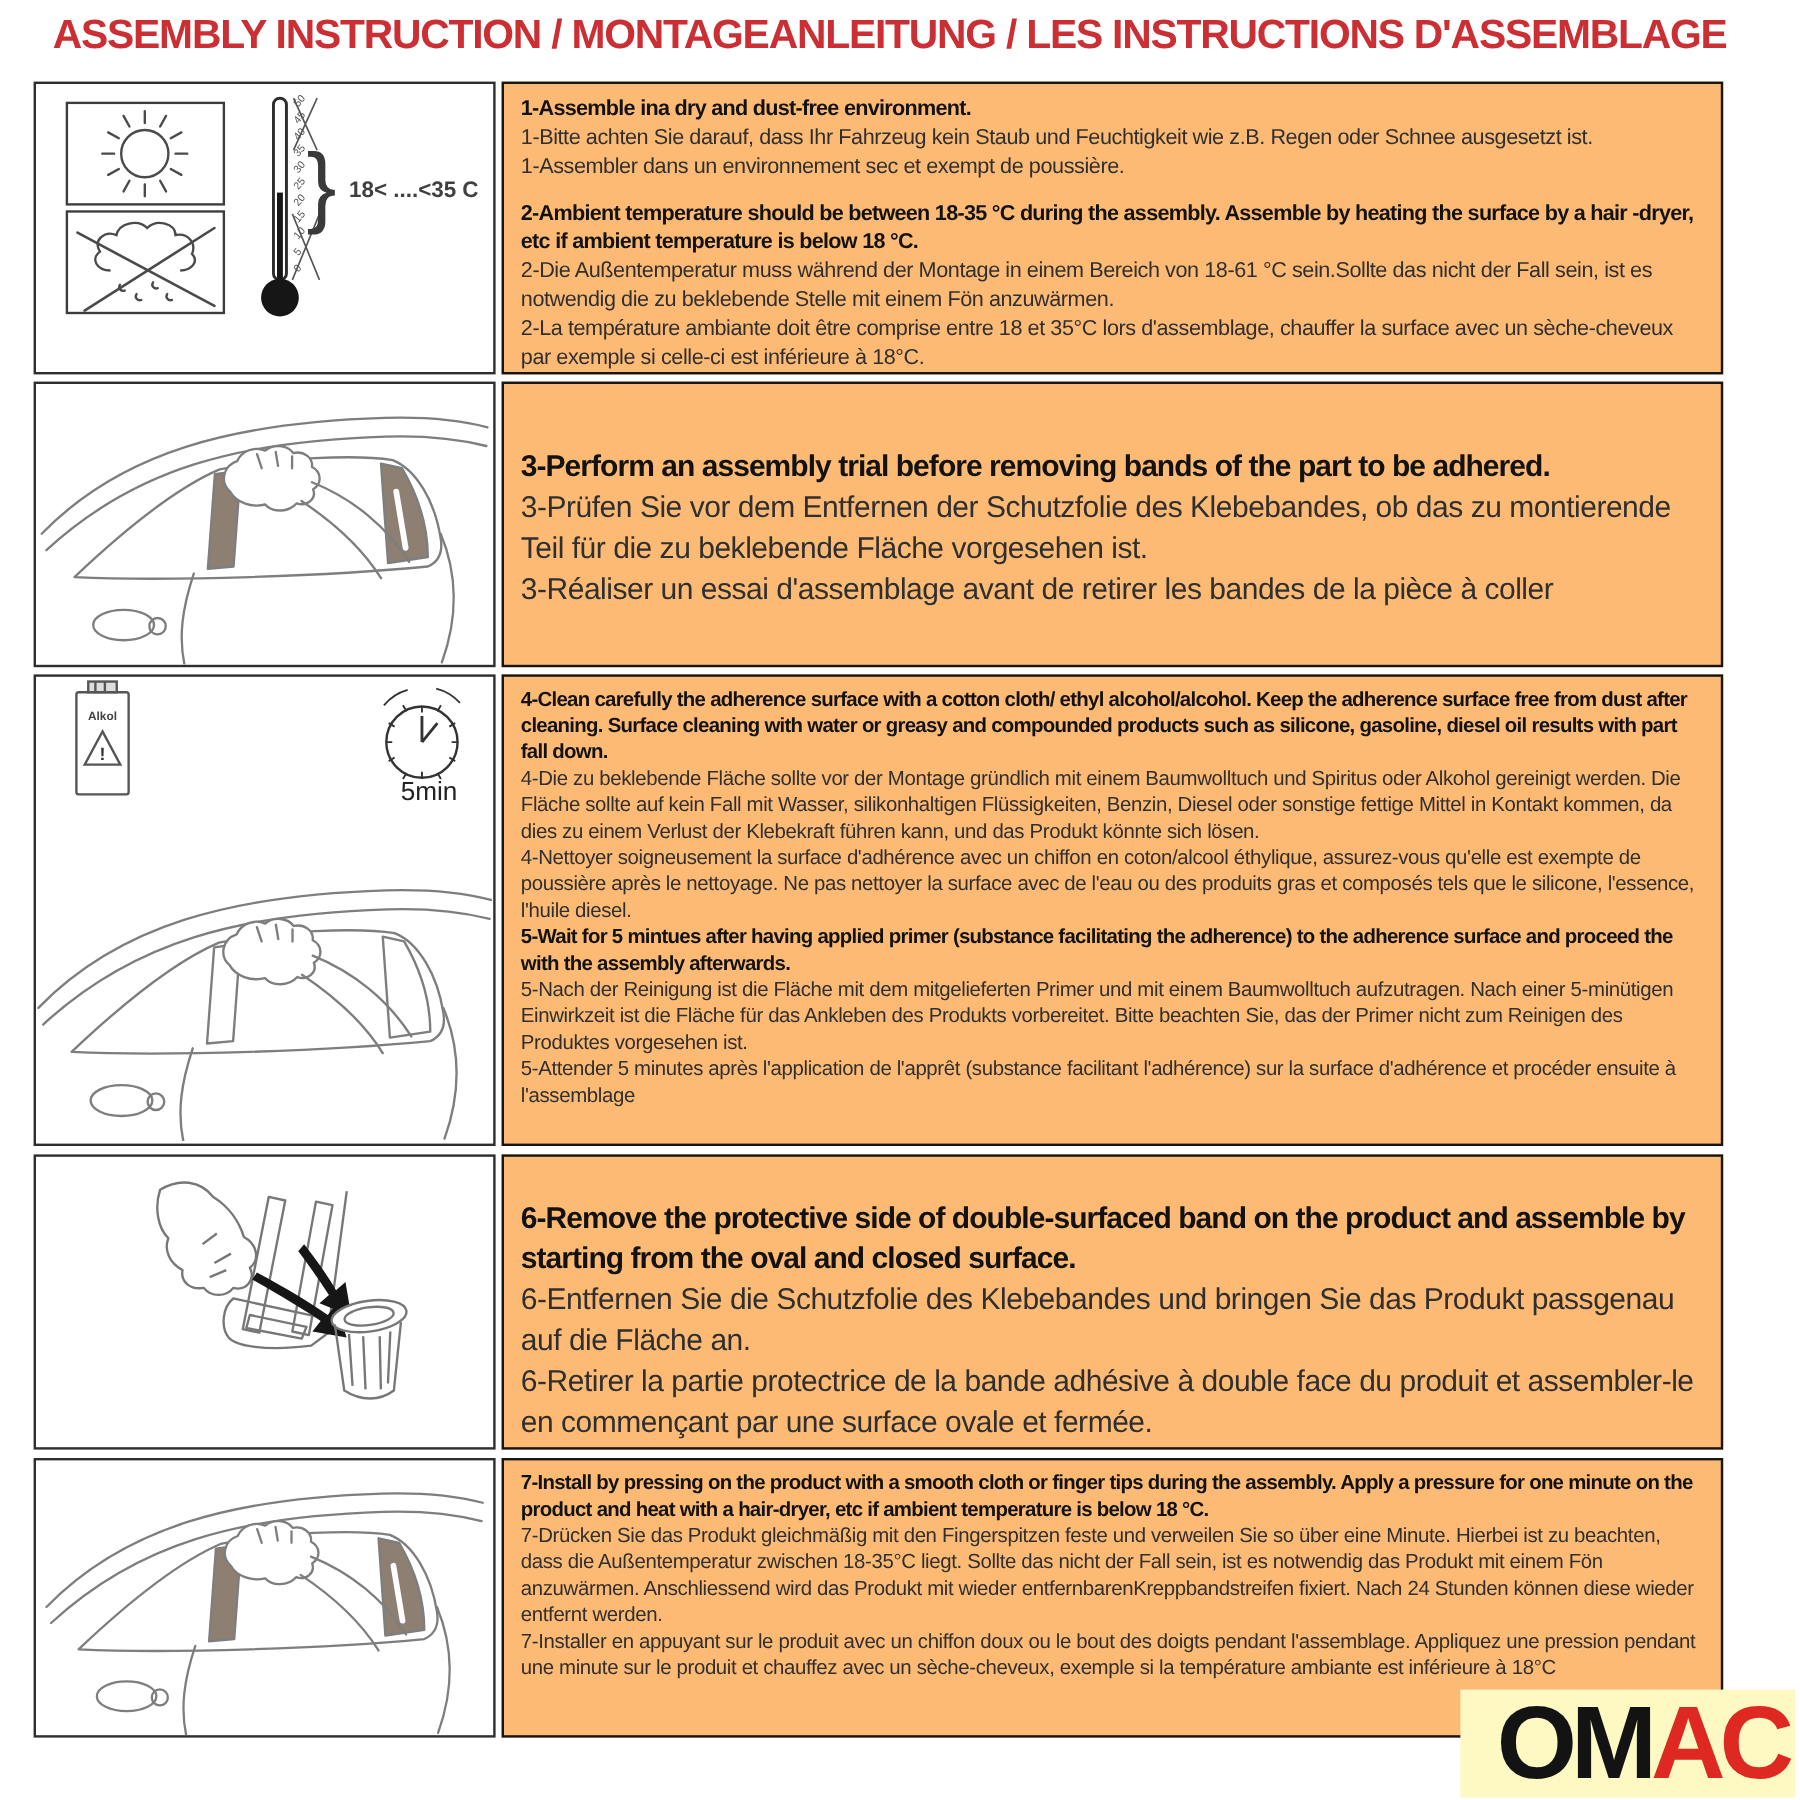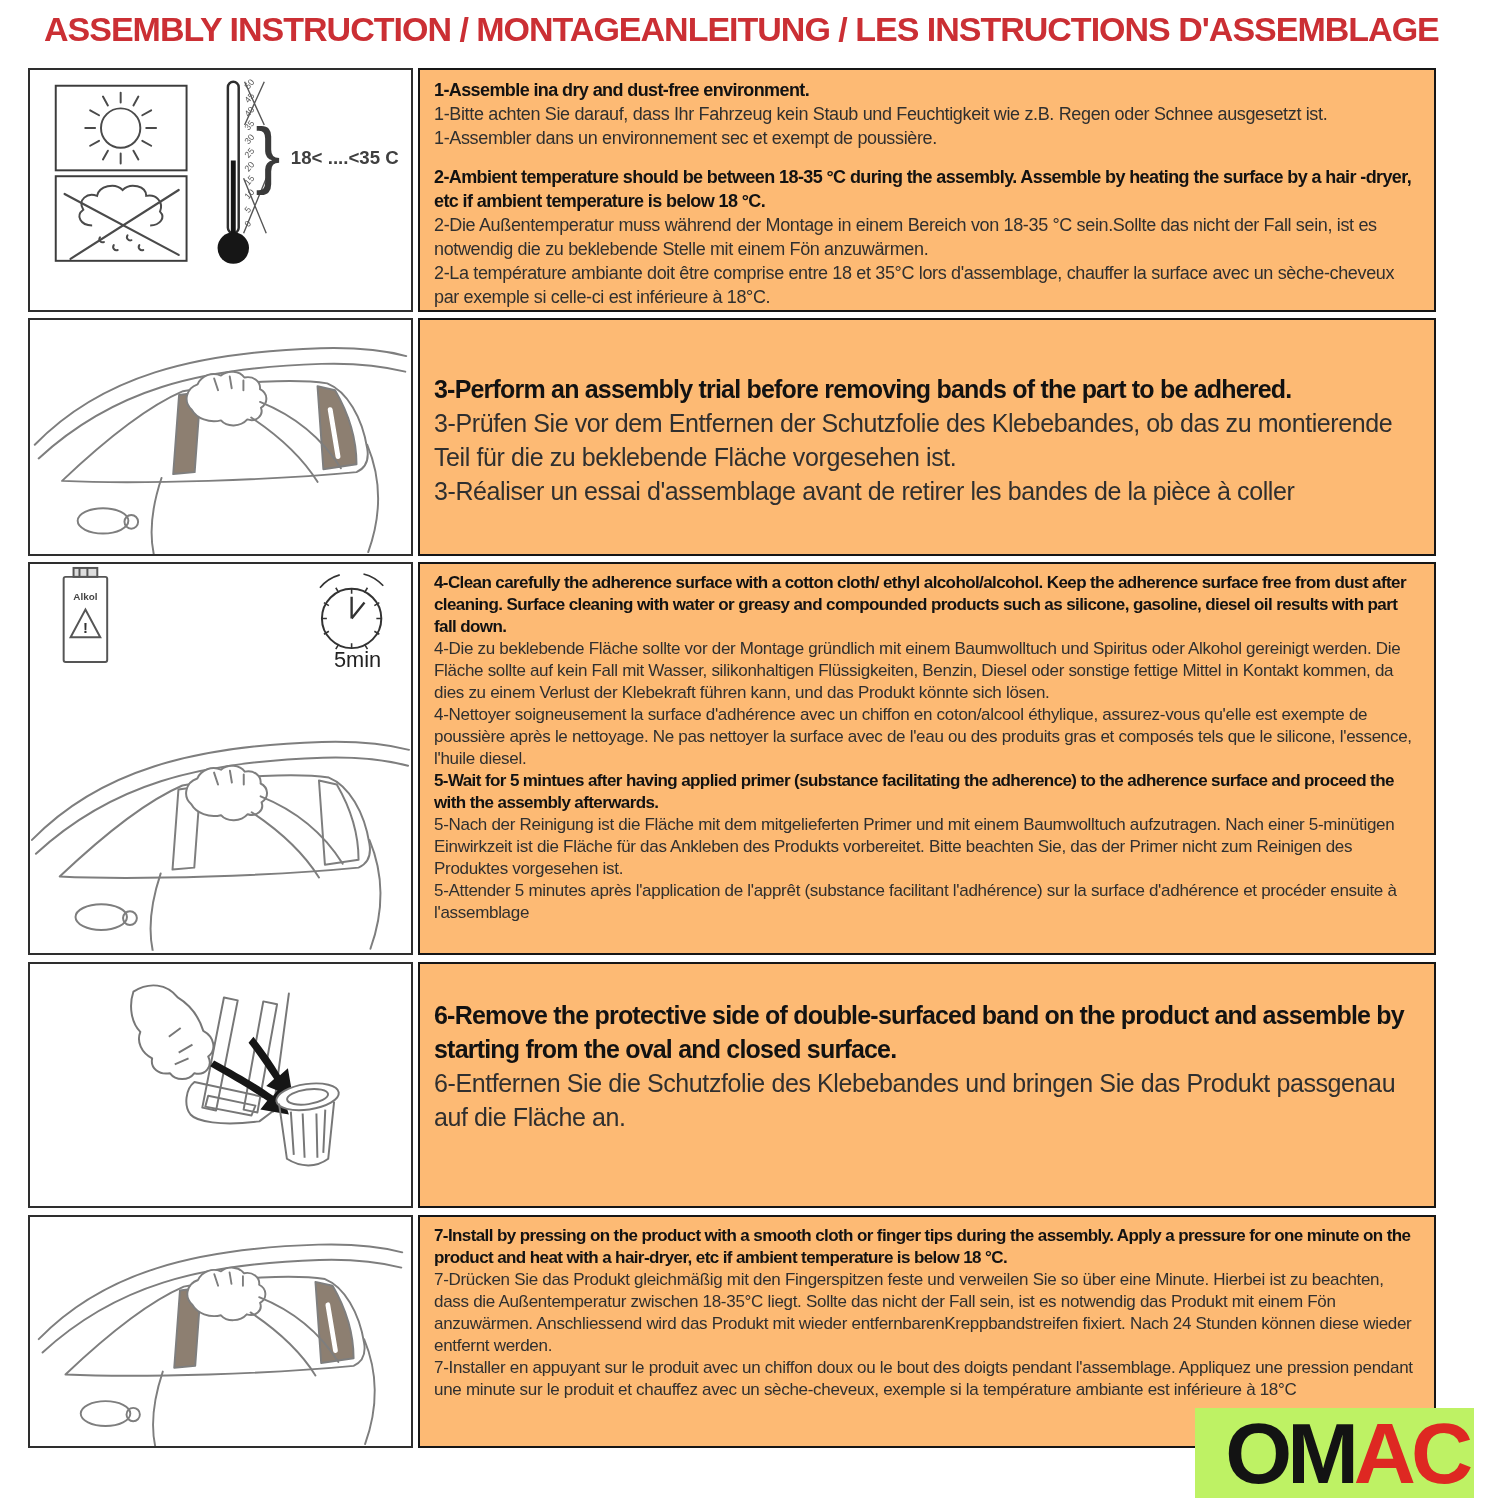--- a/index.html
+++ b/index.html
@@ -25,21 +25,21 @@
   .t-lg{font-size:25px;line-height:34px;letter-spacing:-0.4px}
   .t-lg .b{letter-spacing:-0.8px}
   .pad-s2{padding-top:52px}
   .pad-s4{padding-top:34px}
   .gap{margin-top:15px}
   .gap-sm{}
   .fill-svg{position:absolute;left:0;top:0;width:100%;height:100%}
   .car-svg{position:absolute;left:0;bottom:2px;width:100%}
   .pillar{fill:var(--pillar,#8d7f71);stroke:#7e7e7e}
   .defs{position:absolute;width:0;height:0;overflow:hidden}
-  .logo{position:absolute;right:26px;bottom:2px;background:#bef264;padding:0 6px 0 30px;
+  .logo{position:absolute;right:4px;bottom:2px;background:#fef9c3;padding:0 6px 0 30px;
         font-weight:900;font-size:86px;letter-spacing:-5px;line-height:90px;z-index:5}
   .lo-b{color:#131313}
   .lo-r{color:#de2822}
   svg text{font-family:"Liberation Sans",sans-serif}
 </style>
 </head>
 <body>
 
 <div class="page">
 
@@ -109,21 +109,21 @@
           <text x="228" y="112" font-size="76" fill="#3a3a3a">}</text>
           <text x="264" y="96" font-size="19" font-weight="bold" fill="#3f3f3f">18&lt; ....&lt;35 C</text>
         </g>
       </svg>
     </div>
     <div class="txt t-sm">
       <p class="b">1-Assemble ina dry and dust-free environment.</p>
       <p>1-Bitte achten Sie darauf, dass Ihr Fahrzeug kein Staub und Feuchtigkeit wie z.B. Regen oder Schnee ausgesetzt ist.</p>
       <p>1-Assembler dans un environnement sec et exempt de poussière.</p>
       <p class="b gap">2-Ambient temperature should be between 18-35 °C  during the assembly. Assemble by heating the surface by a hair -dryer, etc if ambient temperature is below 18 °C.</p>
-      <p>2-Die Außentemperatur muss während der Montage in einem Bereich von 18-35 °C  sein.Sollte das nicht der Fall sein, ist es notwendig die zu beklebende Stelle mit einem Fön anzuwärmen.</p>
+      <p>2-Die Außentemperatur muss während der Montage in einem Bereich von 18-61 °C  sein.Sollte das nicht der Fall sein, ist es notwendig die zu beklebende Stelle mit einem Fön anzuwärmen.</p>
       <p>2-La température ambiante doit être comprise entre 18 et 35°C lors d'assemblage, chauffer la surface avec un sèche-cheveux par exemple si celle-ci est inférieure à 18°C.</p>
     </div>
   </section>
 
   <section class="row s2">
     <div class="art">
       <svg class="fill-svg" viewBox="0 0 385 240">
         <use href="#car-art"></use>
       </svg>
     </div>
@@ -188,20 +188,21 @@
         <g fill="#ffffff" stroke="#777" stroke-width="2">
           <ellipse cx="281" cy="135" rx="32" ry="13" transform="rotate(-8 281 135)"></ellipse>
           <ellipse cx="281" cy="135" rx="21" ry="7.5" transform="rotate(-8 281 135)"></ellipse>
           <path fill="none" d="M252 142l8 56c14 9 30 9 42 0l6-58M264 150l3 44M276 152l2 45M290 152l1 45M299 148l-2 44"></path>
         </g>
       </svg>
     </div>
     <div class="txt t-lg pad-s4">
       <p class="b">6-Remove the protective side of double-surfaced band on the product and assemble by starting from the oval and closed surface.</p>
       <p>6-Entfernen Sie die Schutzfolie des Klebebandes und bringen Sie das Produkt passgenau auf die Fläche an.</p>
+      <p>6-Retirer la partie protectrice de la bande adhésive à double face du produit et assembler-le en commençant par une surface ovale et fermée.</p>
     </div>
   </section>
 
   <section class="row s5">
     <div class="art">
       <svg class="fill-svg" viewBox="0 0 385 240">
         <use href="#car-art"></use>
       </svg>
     </div>
     <div class="txt t-md">

